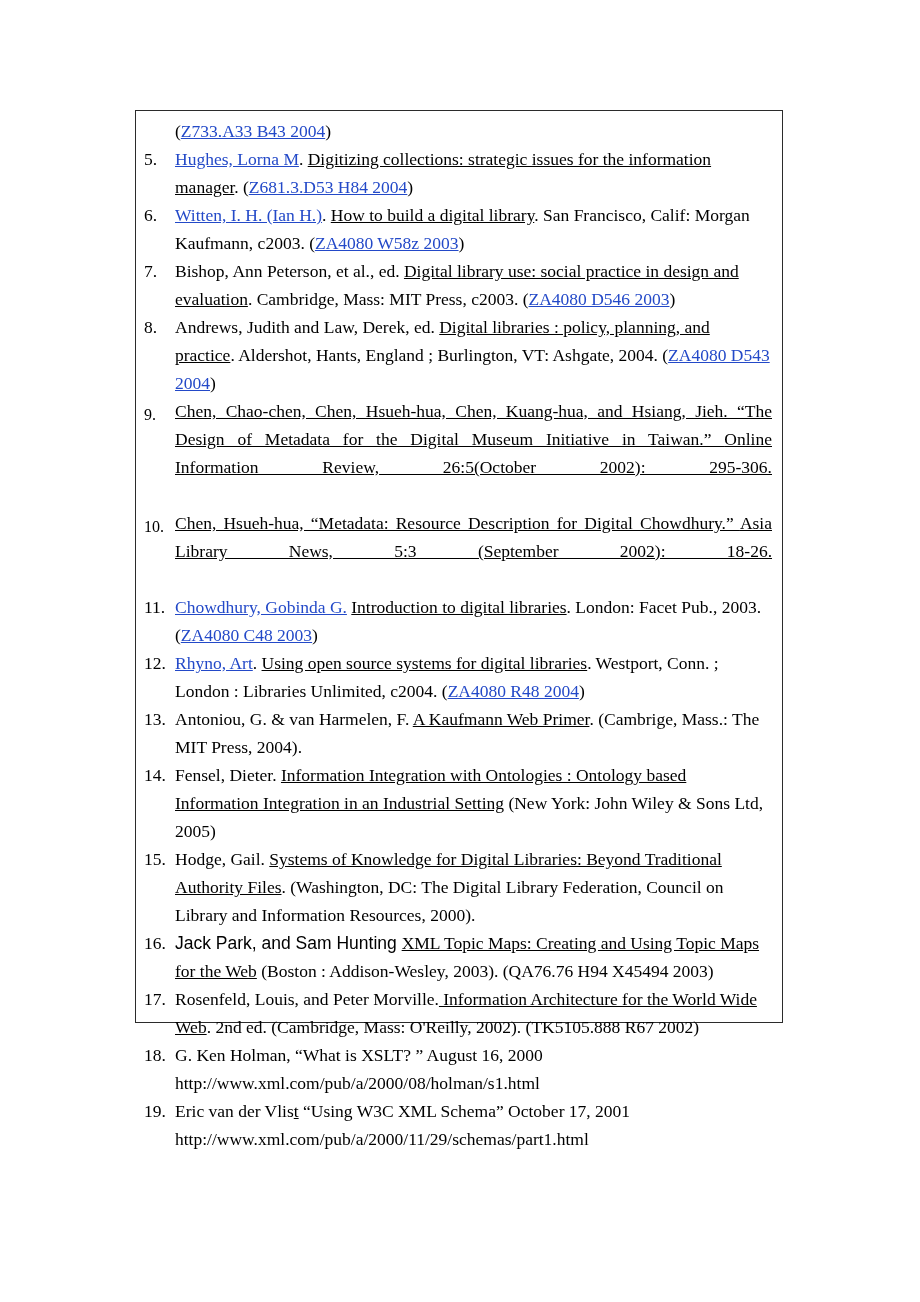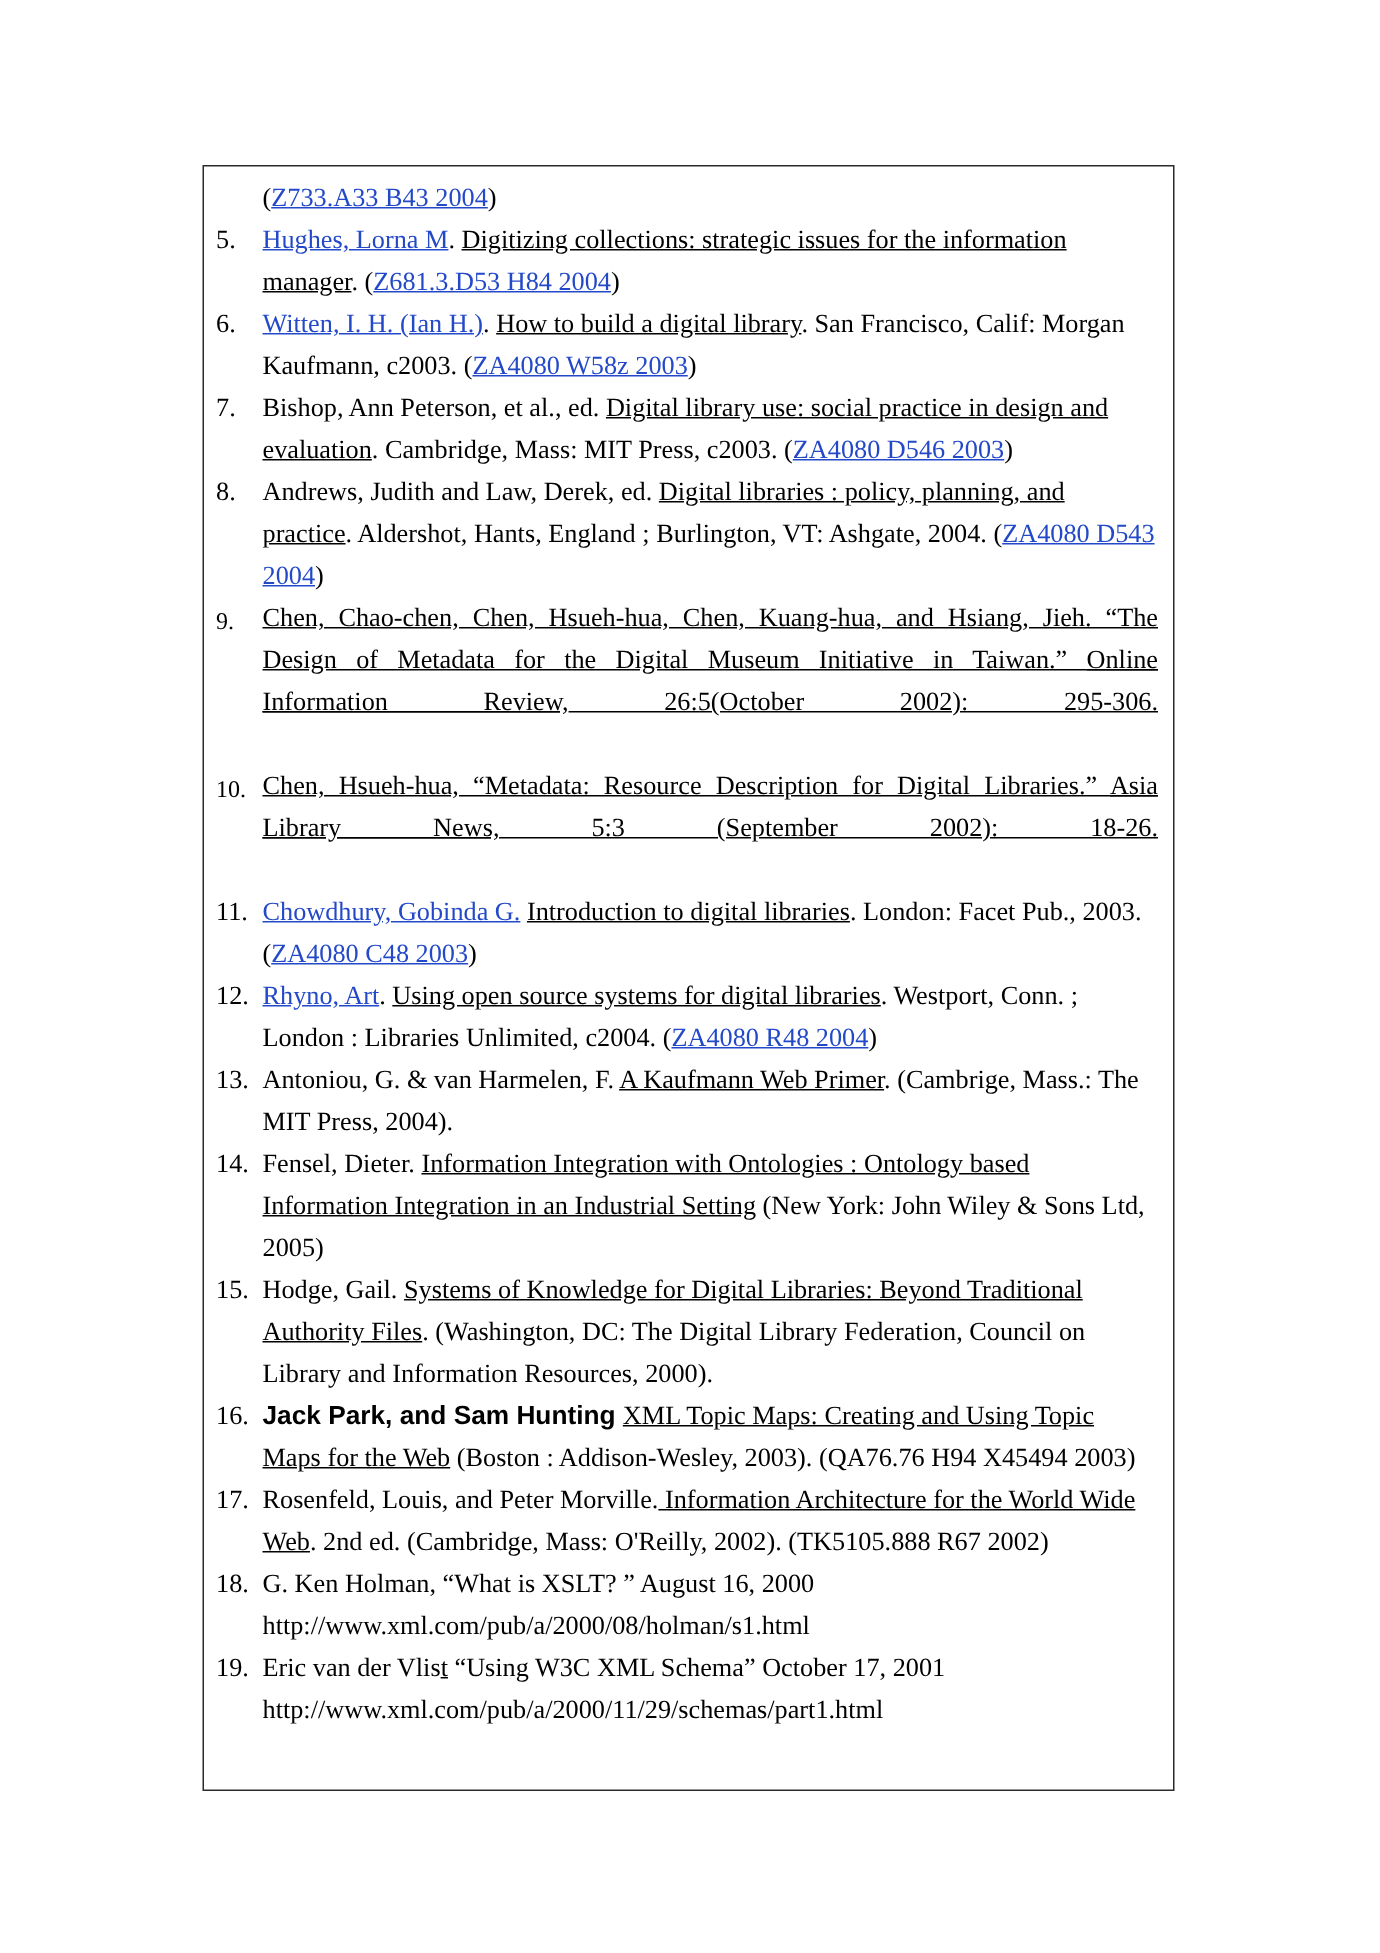--- a/index.html
+++ b/index.html
@@ -14,21 +14,21 @@
     font-family: "Liberation Serif", "DejaVu Serif", serif;
     color: #000000;
     overflow: hidden;
   }
 
   .page-frame {
     position: absolute;
     left: 135px;
     top: 110px;
     width: 648px;
-    height: 1084px;
+    height: 913px;
     border: 1px solid #2b2b2b;
     box-sizing: border-box;
     background: #ffffff;
   }
 
   .frame-inner {
     padding: 6px 10px 6px 8px;
     box-sizing: border-box;
   }
 
@@ -78,21 +78,21 @@
   }
 
   .body { display: block; }
 
   a.ref-link {
     color: #2349c8;
     text-decoration: underline;
   }
   .u { text-decoration: underline; }
 
-  .sans { font-family: "Liberation Sans", "DejaVu Sans", sans-serif; font-weight: bold; }
+  .sans { font-family: "Liberation Sans", "DejaVu Sans", sans-serif; }
 
   .cjk {
     font-family: "DejaVu Sans", "Liberation Sans", sans-serif;
     font-size: 17px;
     letter-spacing: 0.5px;
   }
 
   li.cjk-item {
     padding-top: 14px;
   }
@@ -128,21 +128,21 @@
         <li class="ref-item">
           <span class="num">8.</span>
           <span class="body"><span>Andrews, Judith and Law, Derek, ed. </span><span class="u">Digital libraries : policy, planning, and practice</span><span>. Aldershot, Hants, England ; Burlington, VT: Ashgate, 2004. (</span><a href="#" class="ref-link">ZA4080 D543 2004</a><span>)</span></span>
         </li>
         <li class="ref-item justify lownum">
           <span class="num">9.</span>
           <span class="body"><span>Chen, Chao-chen, Chen, Hsueh-hua, Chen, Kuang-hua, and Hsiang, Jieh. “The Design of Metadata for the Digital Museum Initiative in Taiwan.” </span><span class="u">Online Information Review,</span><span> 26:5(October 2002): 295-306.</span></span>
         </li>
         <li class="ref-item justify lownum">
           <span class="num">10.</span>
-          <span class="body"><span>Chen, Hsueh-hua, “Metadata: Resource Description for Digital Libraries.” </span><span class="u">Asia Library News,</span><span> 5:3 (September 2002): 18-26.</span></span>
+          <span class="body"><span>Chen, Hsueh-hua, “Metadata: Resource Description for Digital Chowdhury.” </span><span class="u">Asia Library News,</span><span> 5:3 (September 2002): 18-26.</span></span>
         </li>
         <li class="ref-item">
           <span class="num">11.</span>
           <span class="body"><a href="#" class="ref-link">Chowdhury, Gobinda G.</a><span> </span><span class="u">Introduction to digital libraries</span><span>. London: Facet Pub., 2003. (</span><a href="#" class="ref-link">ZA4080 C48 2003</a><span>)</span></span>
         </li>
         <li class="ref-item">
           <span class="num">12.</span>
           <span class="body"><a href="#" class="ref-link">Rhyno, Art</a><span>. </span><span class="u">Using open source systems for digital libraries</span><span>. Westport, Conn. ; London : Libraries Unlimited, c2004. (</span><a href="#" class="ref-link">ZA4080 R48 2004</a><span>)</span></span>
         </li>
         <li class="ref-item">

